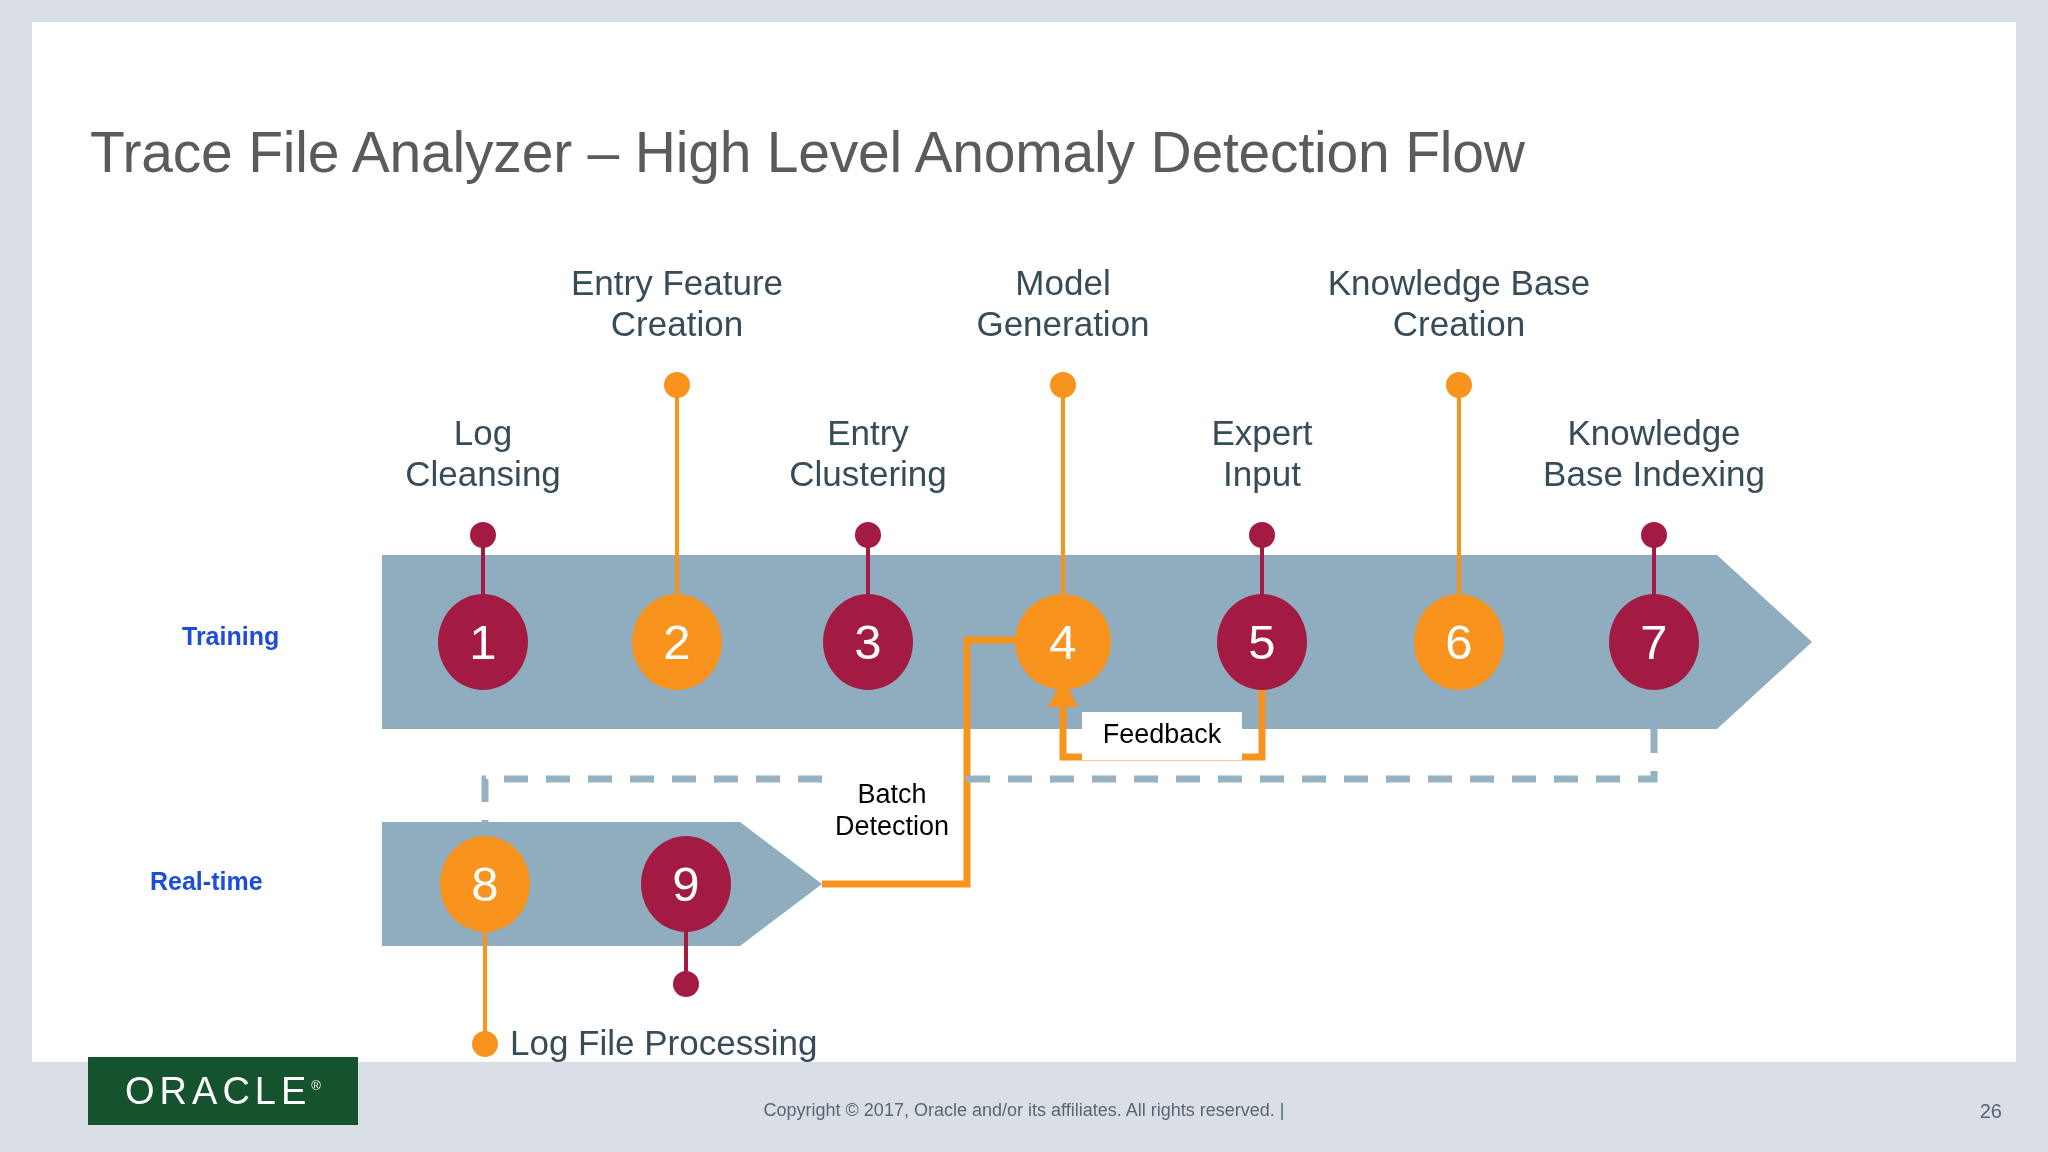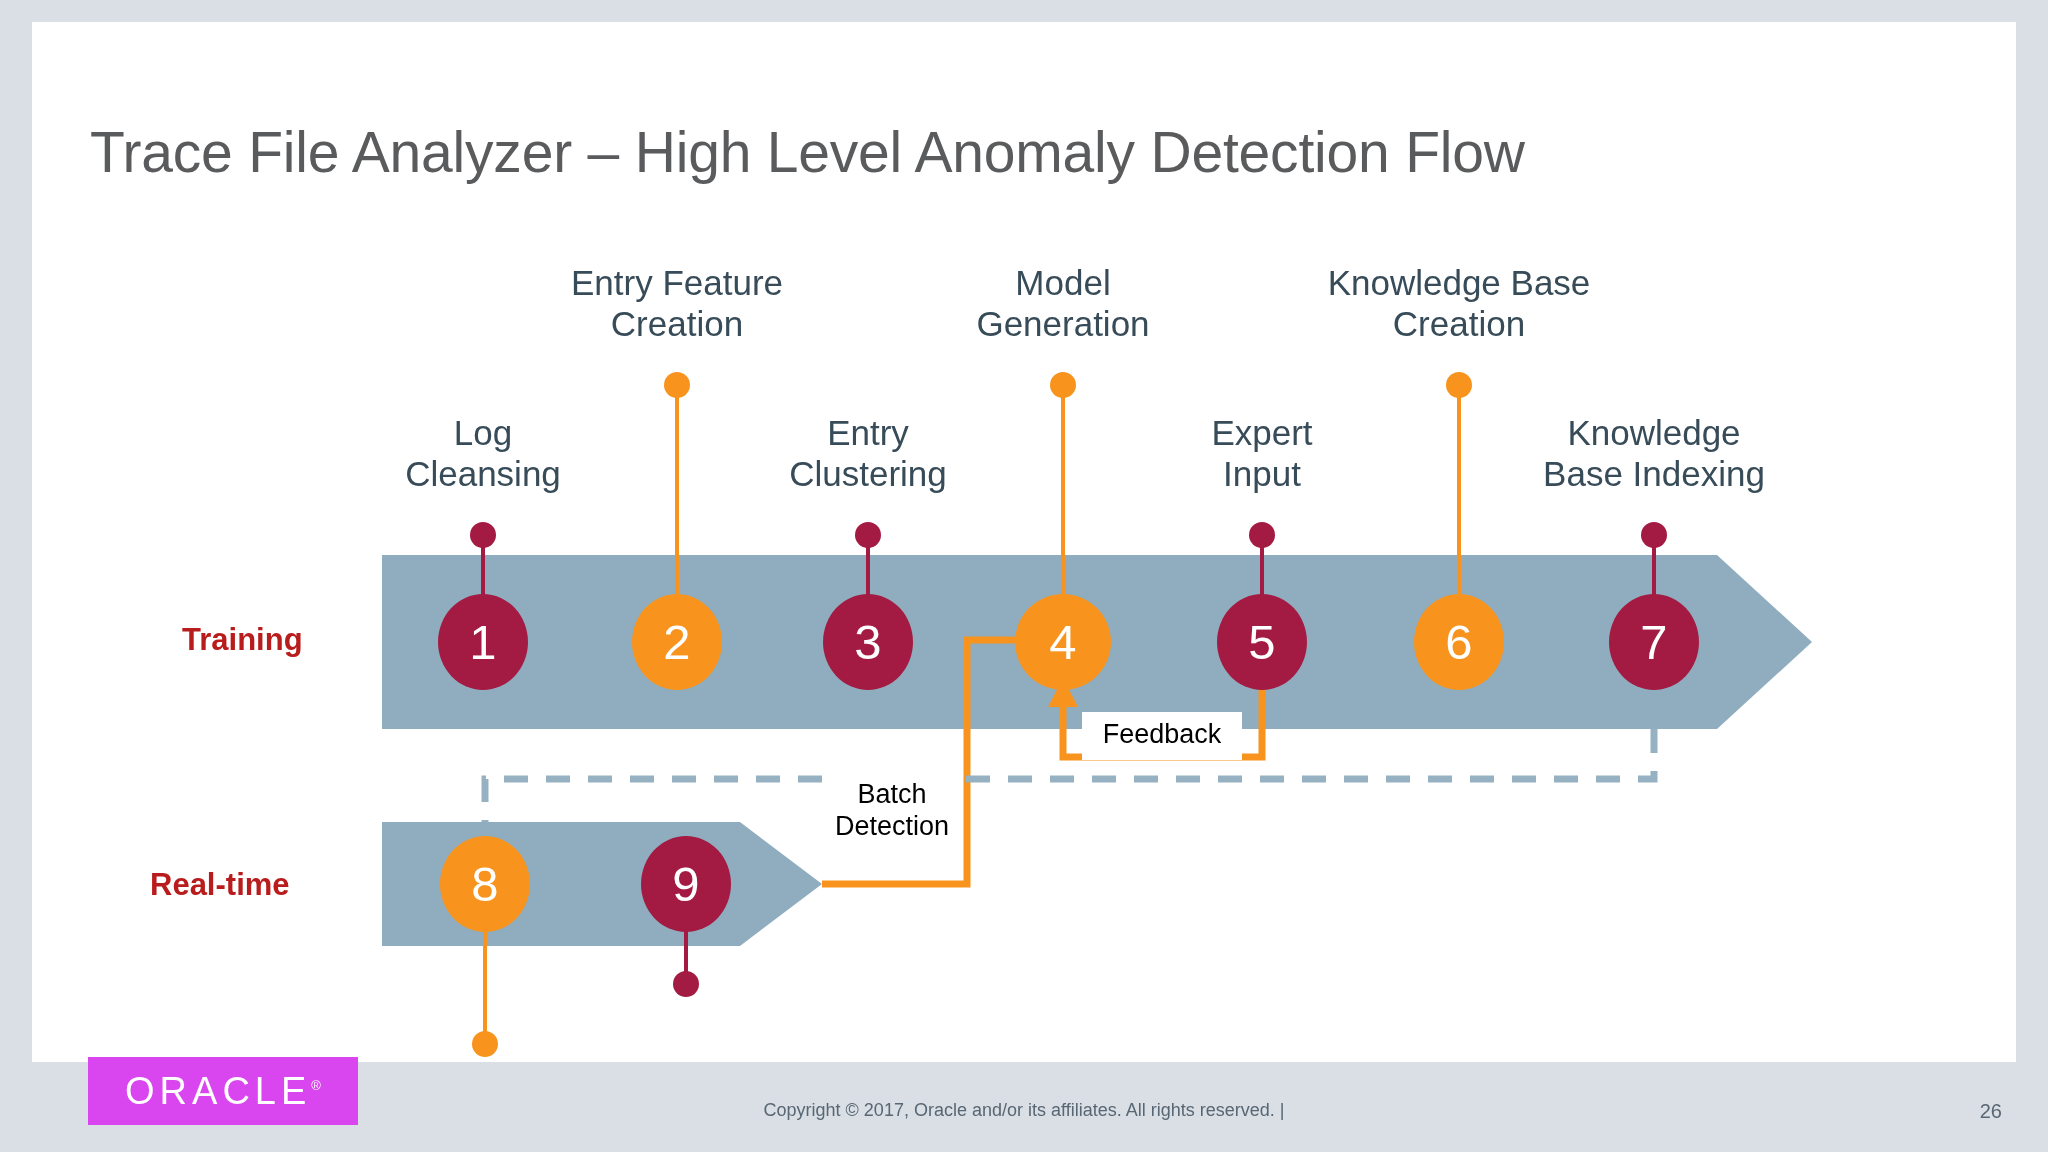--- a/index.html
+++ b/index.html
@@ -49,23 +49,23 @@
     position: absolute;
     color: #374b58;
     font-size: 35px;
     line-height: 1.18;
     text-align: center;
     white-space: pre-line;
   }
   .lbl.left-align { text-align: left; white-space: nowrap; }
   .band-name {
     position: absolute;
-    color: #b91c1c;
+    color: #1d4ed8;
     font-weight: bold;
-    font-size: 31px;
+    font-size: 25px;
     white-space: nowrap;
   }
   .small-lbl {
     position: absolute;
     color: #000000;
     font-size: 27px;
     line-height: 1.18;
     text-align: center;
     white-space: pre-line;
   }
@@ -87,21 +87,21 @@
     width: 2048px;
     height: 90px;
     background: #d9dfe5;
   }
   #oracle-logo {
     position: absolute;
     left: 88px;
     top: 1057px;
     width: 270px;
     height: 68px;
-    background: #d946ef;
+    background: #14532d;
     display: flex;
     align-items: center;
     justify-content: center;
   }
   #oracle-logo .wordmark {
     color: #ffffff;
     font-size: 38px;
     letter-spacing: 5px;
     font-weight: 400;
     font-family: "Liberation Sans", sans-serif;
@@ -215,20 +215,21 @@
 Clustering</div>
     <div class="lbl" style="left:871px; top:240px; width:320px;">Model
 Generation</div>
     <div class="lbl" style="left:1070px;top:390px; width:320px;">Expert
 Input</div>
     <div class="lbl" style="left:1247px;top:240px; width:360px;">Knowledge Base
 Creation</div>
     <div class="lbl" style="left:1442px;top:390px; width:360px;">Knowledge
 Base Indexing</div>
 
+    <div class="lbl left-align" style="left:478px; top:1000px;">Log File Processing</div>
 
     <div class="small-lbl" style="left:1050px; top:697px; width:160px;">Feedback</div>
     <div class="small-lbl" style="left:790px;  top:757px; width:140px;">Batch
 Detection</div>
 
   </div>
 </div>
 
 <div id="footer-bar"></div>
 

